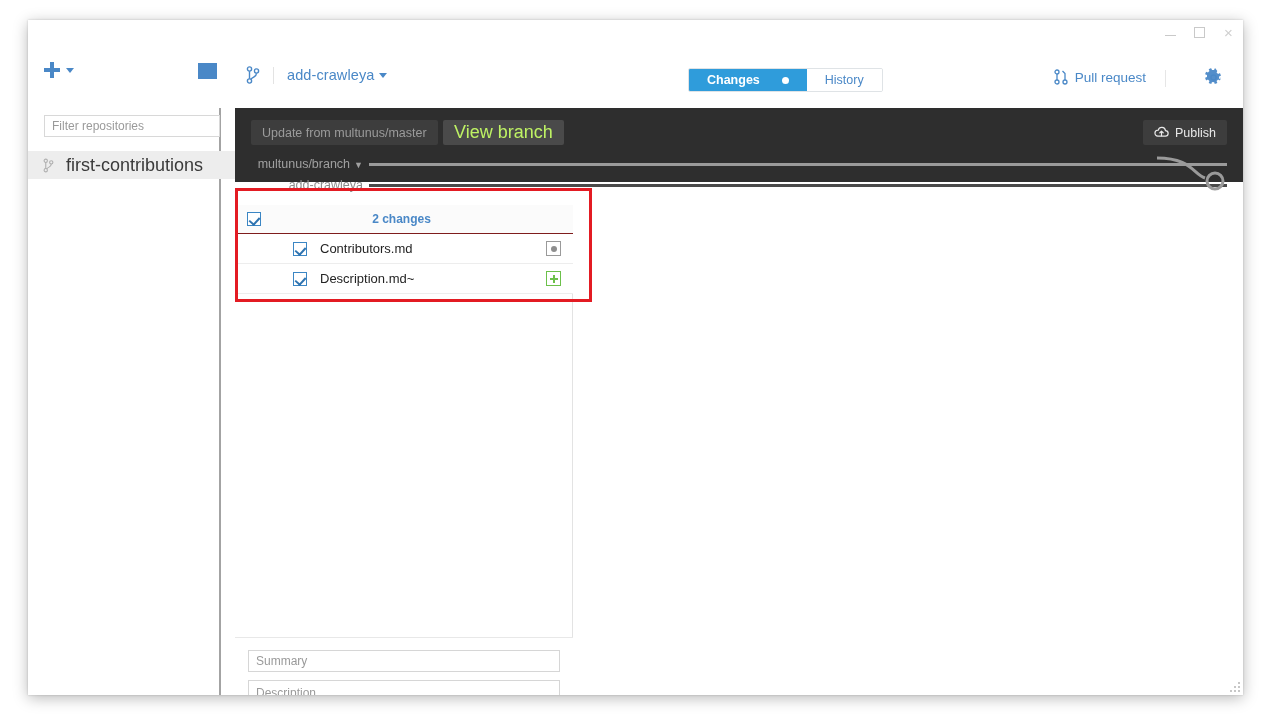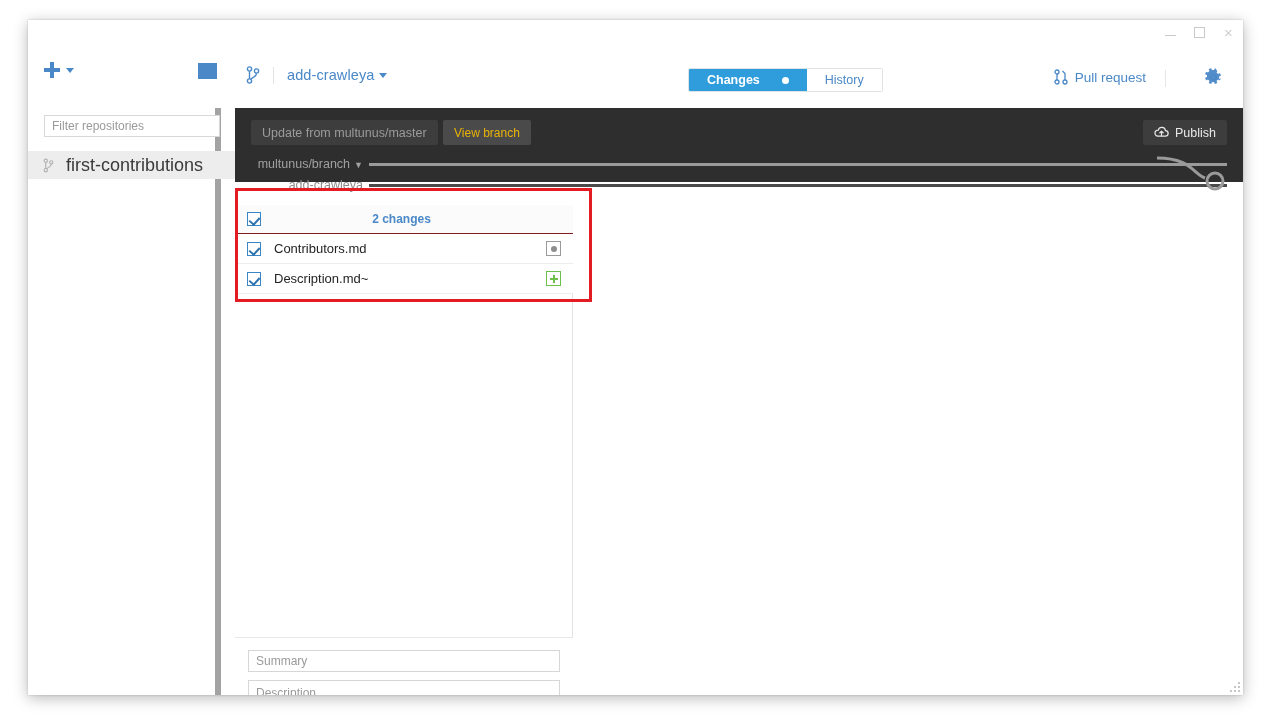--- a/index.html
+++ b/index.html
@@ -190,21 +190,21 @@
     cursor: default;
   }
 
   
   #sidebar {
     position: absolute;
     left: 0; top: 88px;
     width: 193px;
     height: 587px;
     background: #ffffff;
-    border-right: 6px solid #a3a3a3;
+    border-right: 2px solid #a3a3a3;
   }
   #filter-input {
     position: absolute;
     left: 16px; top: 7px;
     width: 176px; height: 22px;
     border: 1px solid #d8d8d8;
     background: #ffffff;
     font-family: "Liberation Sans", sans-serif;
     font-size: 12px;
     color: #333;
@@ -255,22 +255,22 @@
     cursor: default;
     white-space: nowrap;
   }
   #btn-viewbranch {
     position: absolute;
     left: 208px; top: 12px;
     height: 25px;
     padding: 8px 11px;
     display: flex; align-items: center;
     background: #4a4a4a;
-    color: #eab308;
-    font-size: 12px;
+    color: #bef264;
+    font-size: 18px;
     border-radius: 2px;
     cursor: default;
     white-space: nowrap;
   }
   #btn-publish {
     position: absolute;
     right: 16px; top: 12px;
     height: 25px;
     padding: 0 11px;
     display: flex; align-items: center; gap: 6px;
@@ -368,20 +368,21 @@
   #header-chk { margin-left: 12px; }
 
   .file-row {
     position: absolute;
     left: 0;
     width: 338px; height: 30px;
     display: flex; align-items: center;
     border-bottom: 1px solid #ededed;
     background: #ffffff;
     cursor: default;
+    padding-left: 46px;
   }
   #file-row-0 { top: 29px; }
   #file-row-1 { top: 59px; }
   .file-chk { margin-left: 12px; }
   .file-name {
     margin-left: 13px;
     font-size: 13px;
     color: #242424;
     flex: 1;
     white-space: nowrap;

